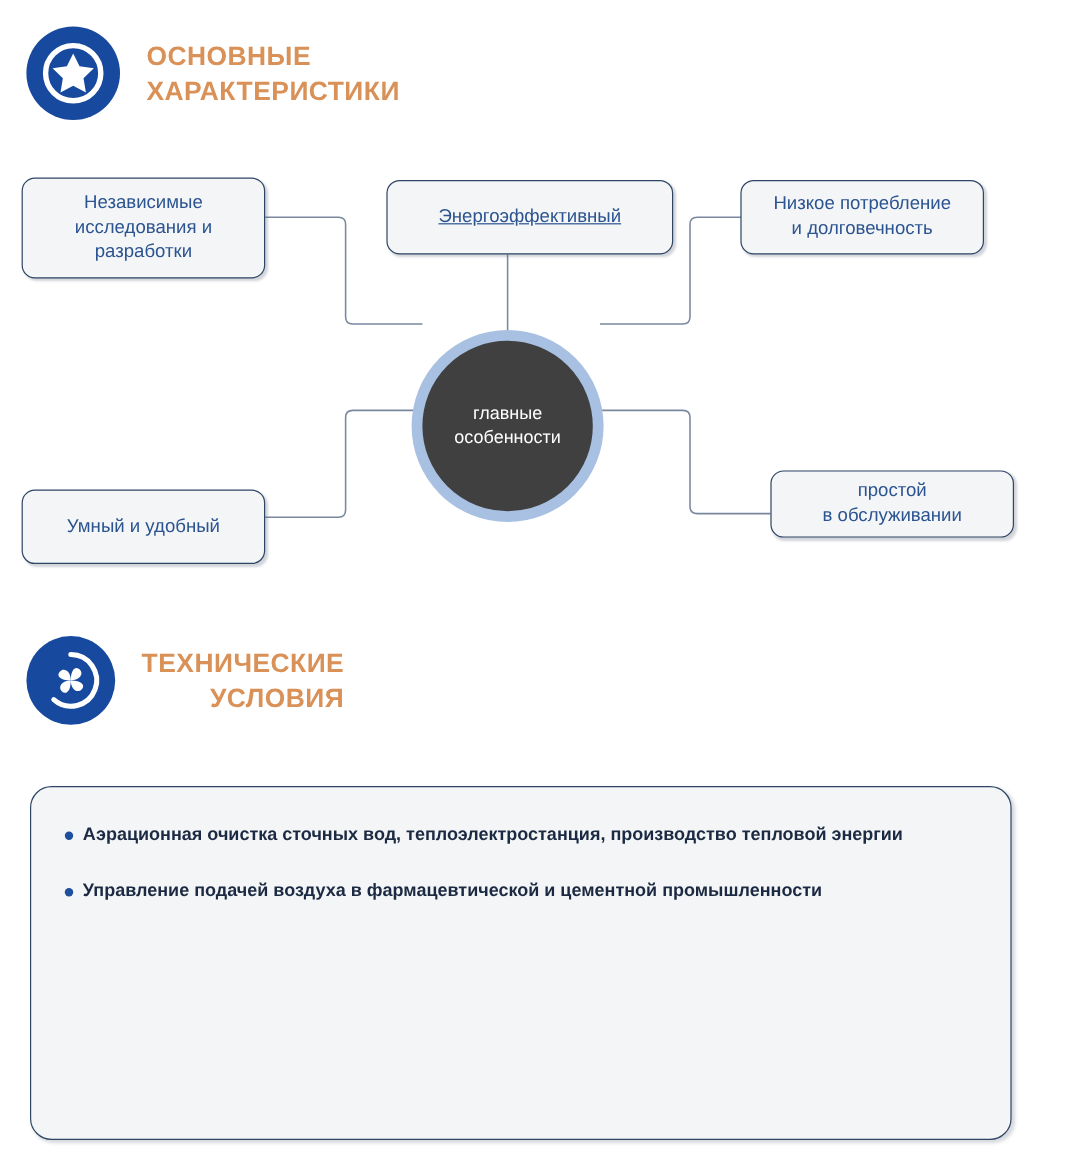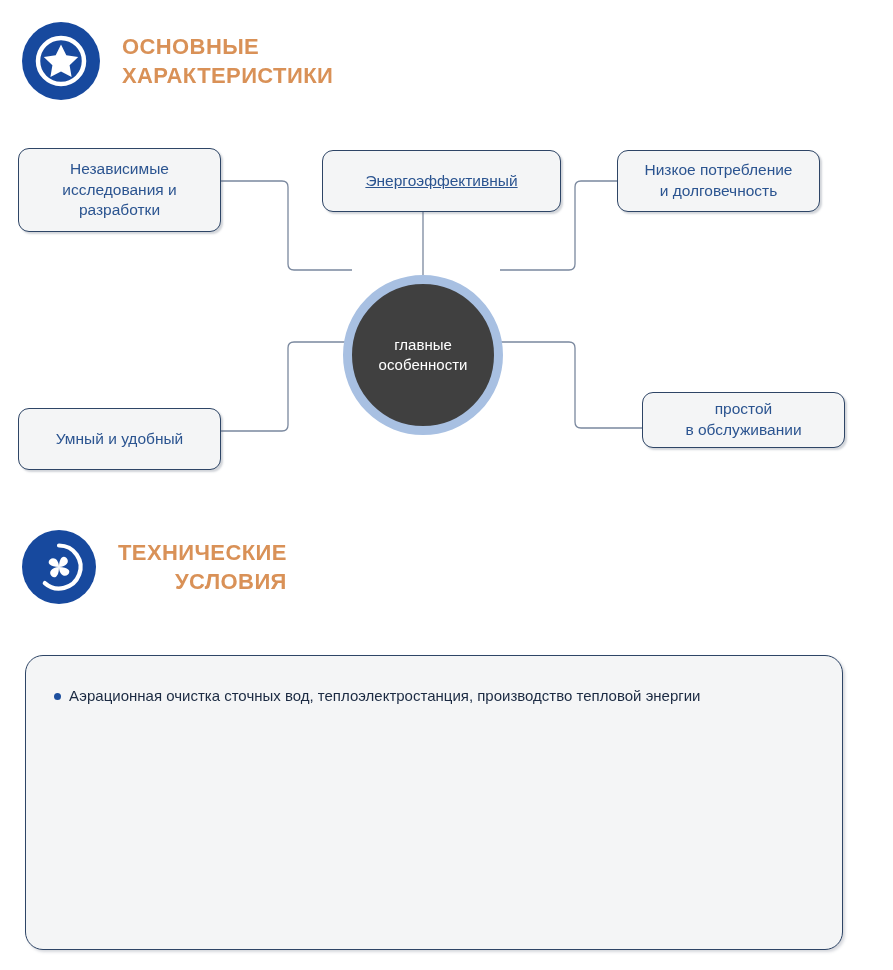--- a/index.html
+++ b/index.html
@@ -129,20 +129,21 @@
     height: 7px;
     border-radius: 50%;
     background: #1D4F9E;
     margin-top: 7px;
     margin-right: 8px;
   }
   .spec-text {
     color: #1B2A42;
     font-size: 15px;
     line-height: 1.3;
+    font-weight: bold;
   }
 </style>
 </head>
 <body>
 
 <div class="section-header" id="header-features">
   <div class="badge-icon">
     <svg width="56" height="56" viewBox="0 0 56 56" aria-hidden="true">
       <circle cx="28" cy="28" r="23" fill="none" stroke="#ffffff" stroke-width="4.5"></circle>
       <path d="M28 11.5 L33.3 22.2 L45.2 23.9 L36.6 32.3 L38.6 44.1 L28 38.5 L17.4 44.1 L19.4 32.3 L10.8 23.9 L22.7 22.2 Z" fill="#ffffff"></path>
@@ -215,15 +216,19 @@
 
 <div id="specs-panel">
 
   <div class="spec-item">
     <span class="spec-bullet"></span>
     <span class="spec-text">Аэрационная очистка сточных вод, теплоэлектростанция, производство тепловой энергии</span>
   </div>
 
 
 
+  <div class="spec-item">
+    <span class="spec-bullet"></span>
+    <span class="spec-text">Управление подачей воздуха в фармацевтической и цементной промышленности</span>
+  </div>
 
 
 </div>
 
 </body></html>

